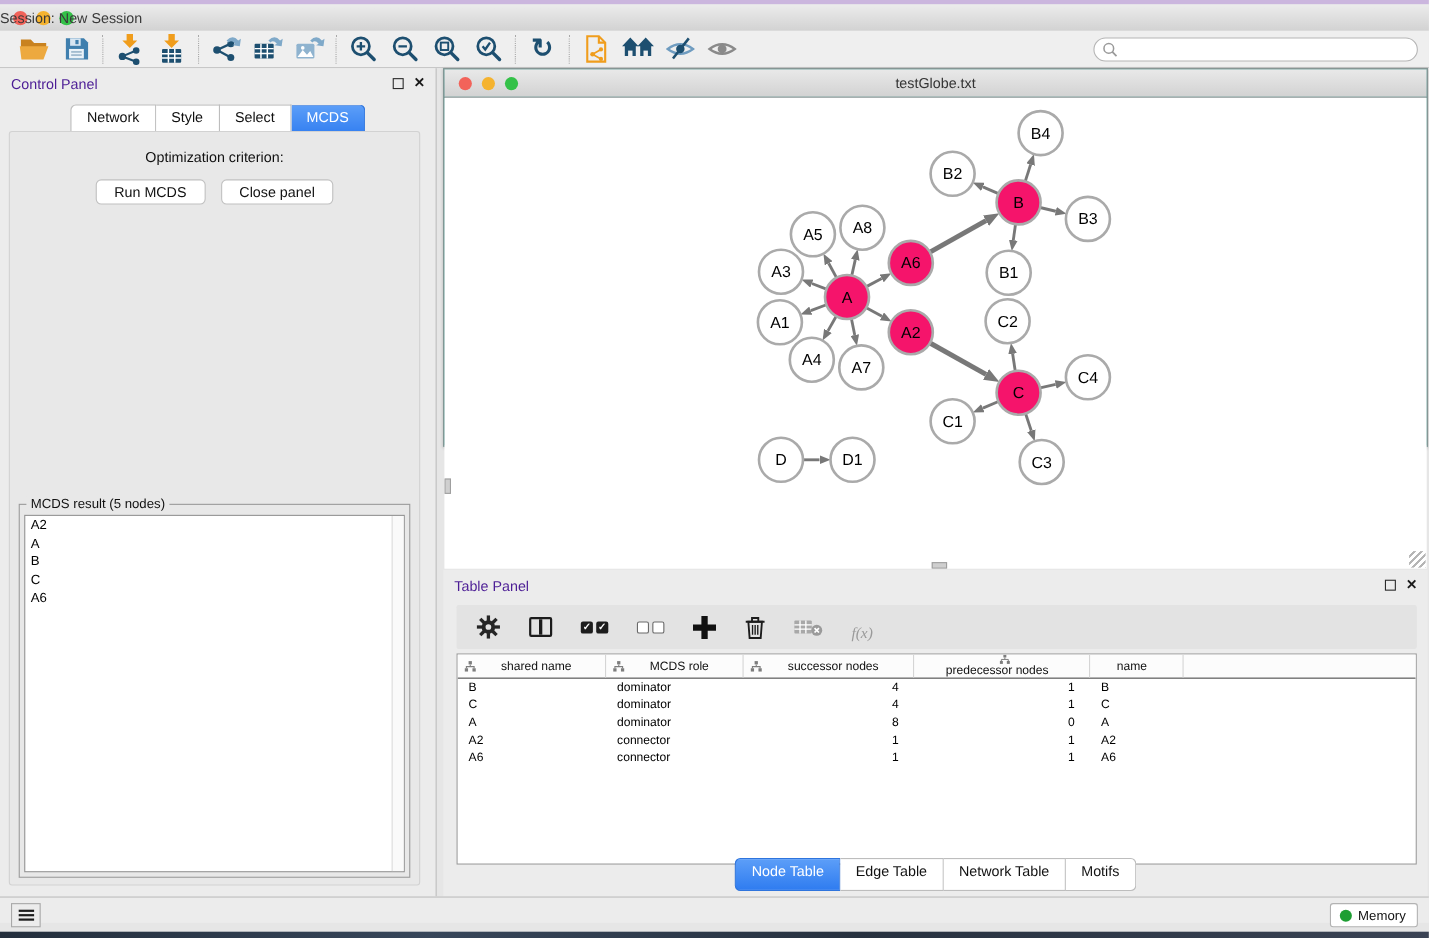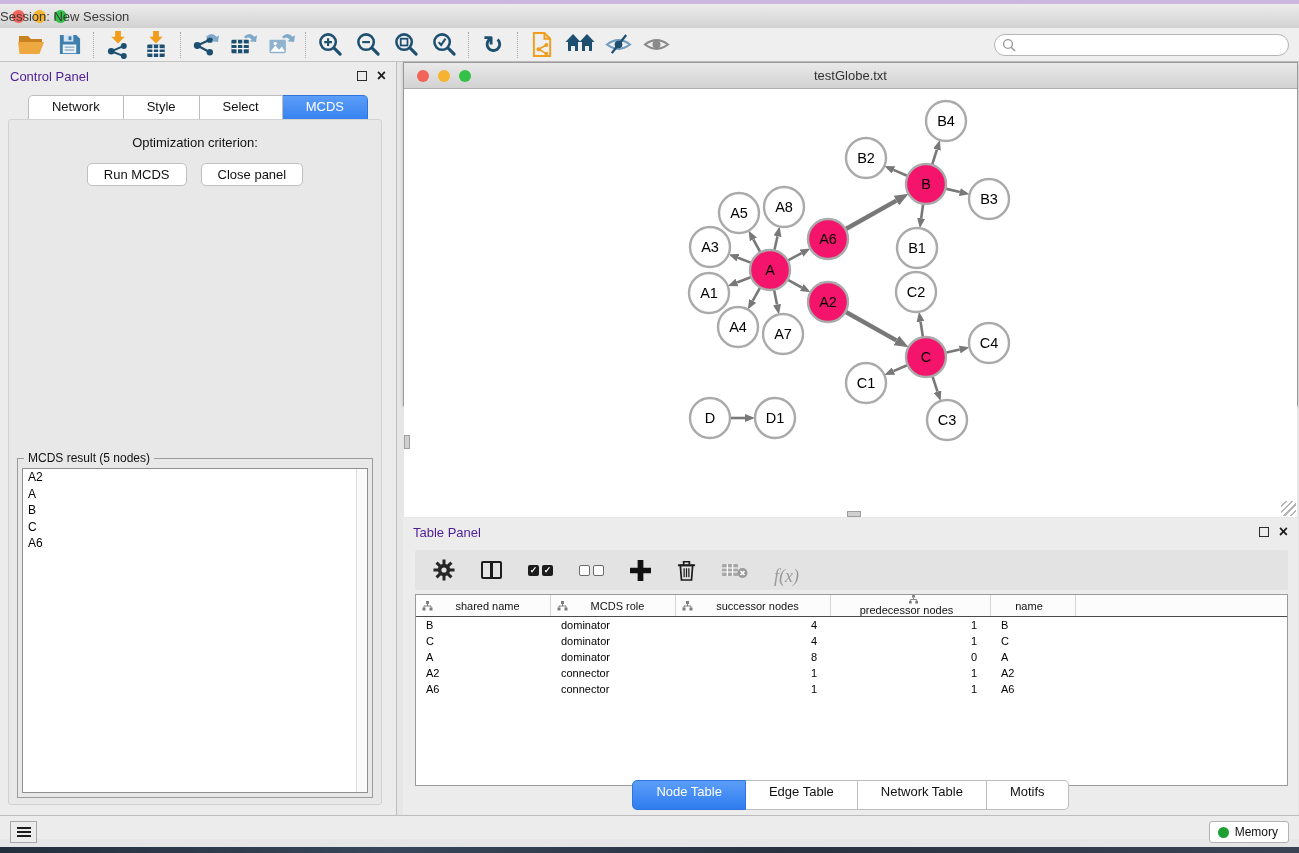--- a/index.html
+++ b/index.html
@@ -31,21 +31,21 @@
   
   .control-panel { position:absolute; left:0; top:0; width:397px; height:100%; background:#ececec;
     border-right:1px solid #bdbdbd; }
   .panel-header { height:28px; display:flex; align-items:center; padding:0 10px; }
   .panel-header .ptitle { font-size:13px; color:#4c1d95; }
   .panel-header .hicons { margin-left:auto; display:flex; align-items:center; gap:10px; }
   .float-icon { width:10px; height:10px; border:1.6px solid #2c2c2c; display:inline-block; }
   .close-icon { font-size:16px; font-weight:700; color:#1a1a1a; line-height:10px; }
 
   .seg-tabs { display:flex; justify-content:center; }
-  .seg-tab { height:30px; line-height:21px; padding:0 23px; font-size:13px; background:#fff;
+  .seg-tab { height:30px; line-height:21px; padding:0 14px; font-size:13px; background:#fff;
     border:1px solid #bdbdbd; border-left:none; color:#111; }
   .seg-tab:first-child { border-left:1px solid #bdbdbd; border-radius:5px 0 0 5px; }
   .seg-tab:last-child { border-radius:0 5px 5px 0; }
   .seg-tab.active { background:linear-gradient(#5c9ef8,#2f7cf0); border-color:#2e74dd; color:#fff; }
 
   .cp-tabs-row { position:absolute; top:33px; left:0; width:100%; }
   .cp-content { position:absolute; left:8px; right:14px; top:57px; bottom:10px;
     background:#e8e8e8; border:1px solid #d2d2d2; border-radius:3px; }
   .opt-label { text-align:center; margin-top:15px; font-size:13px; color:#111; }
   .opt-select { margin:10px auto 0; width:306px; height:24px; background:#fff; border:1px solid #b2b2b2;
@@ -85,21 +85,21 @@
   .table-panel { position:absolute; left:403px; right:1px; top:456px; bottom:0; background:#ececec; }
   .tp-toolbar { position:absolute; left:12px; right:10px; top:32px; height:40px; background:#e3e3e3;
     border-radius:2px; display:flex; align-items:center; gap:26px; padding-left:18px; }
   .tp-icon { display:flex; align-items:center; justify-content:center; }
   .split-icon { width:21px; height:18px; border:2.4px solid #1c1c1c; border-radius:2px; position:relative; }
   .split-icon::after { content:""; position:absolute; left:50%; top:0; bottom:0; width:2.4px; margin-left:-1.2px; background:#1c1c1c; }
   .chk-pair { display:flex; gap:3px; }
   .chk { width:11px; height:11px; background:#1c1c1c; border-radius:2px; color:#fff; font-size:9px;
     line-height:11px; text-align:center; font-weight:700; }
   .unchk { width:11px; height:11px; background:#fff; border:1.7px solid #6a6a6a; border-radius:2px; }
-  .fx { font-family:"Liberation Serif", serif; font-style:italic; font-size:18px; color:#9a9a9a;margin-top:13px; }
+  .fx { font-family:"Liberation Serif", serif; font-style:italic; font-size:14px; color:#9a9a9a;margin-top:13px; }
 
   .data-table { position:absolute; left:12px; right:10px; top:76px; height:192px; background:#fff;
     border:1px solid #9a9a9a; overflow:hidden; font-size:11px; }
   .thead { display:flex; height:22px; border-bottom:1.5px solid #4a4a4a; background:#fcfcfc; }
   .th { display:flex; align-items:center; border-right:1px solid #d5d5d5; position:relative; }
   .th .hicon { margin-left:6px; }
   .th .hlabel { flex:1; text-align:center; color:#111; padding-right:8px; }
   .tr { display:flex; height:16px; align-items:center; }
   .td { overflow:hidden; white-space:nowrap; color:#000; }
   .al { text-align:left; padding-left:10px; }

